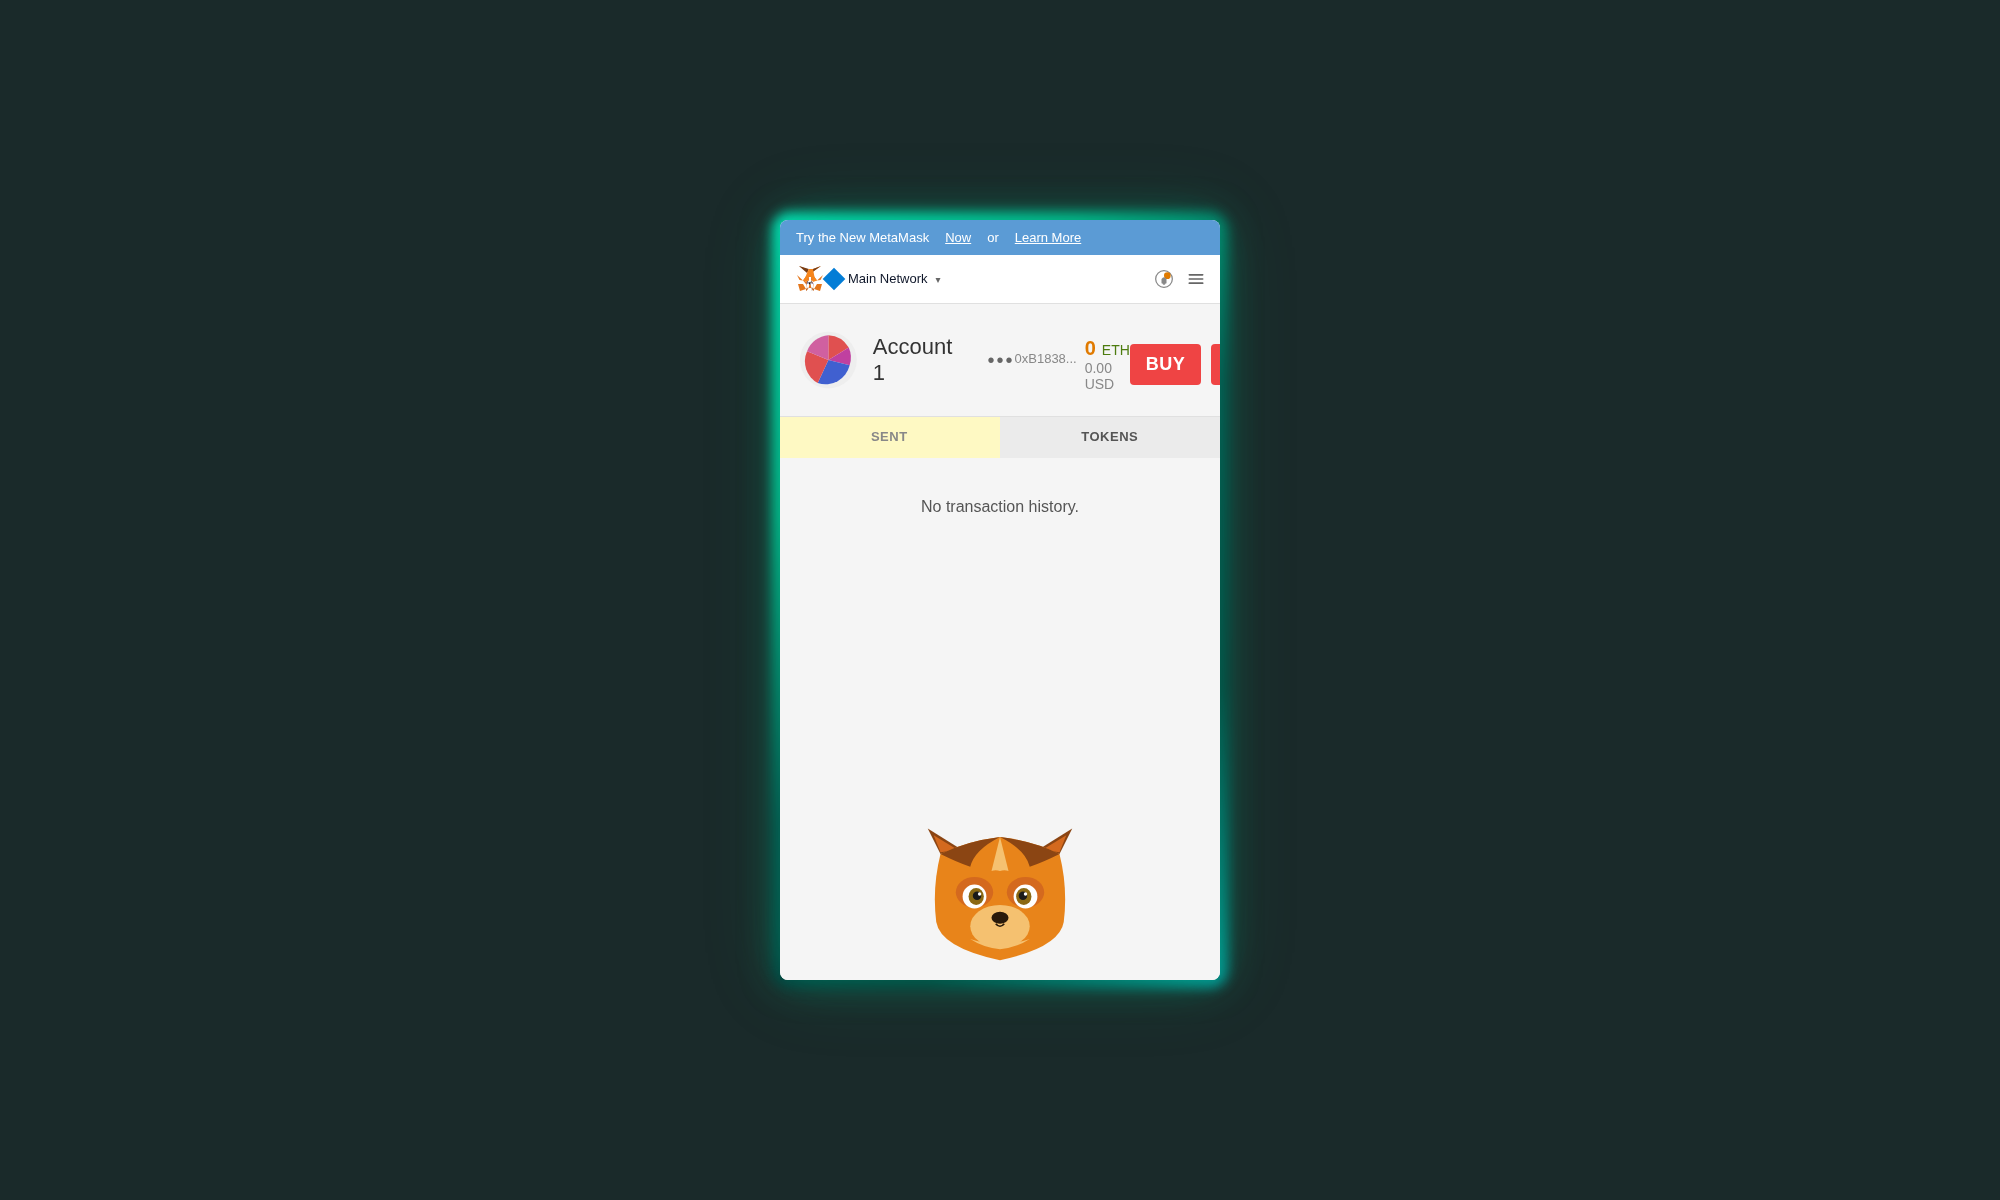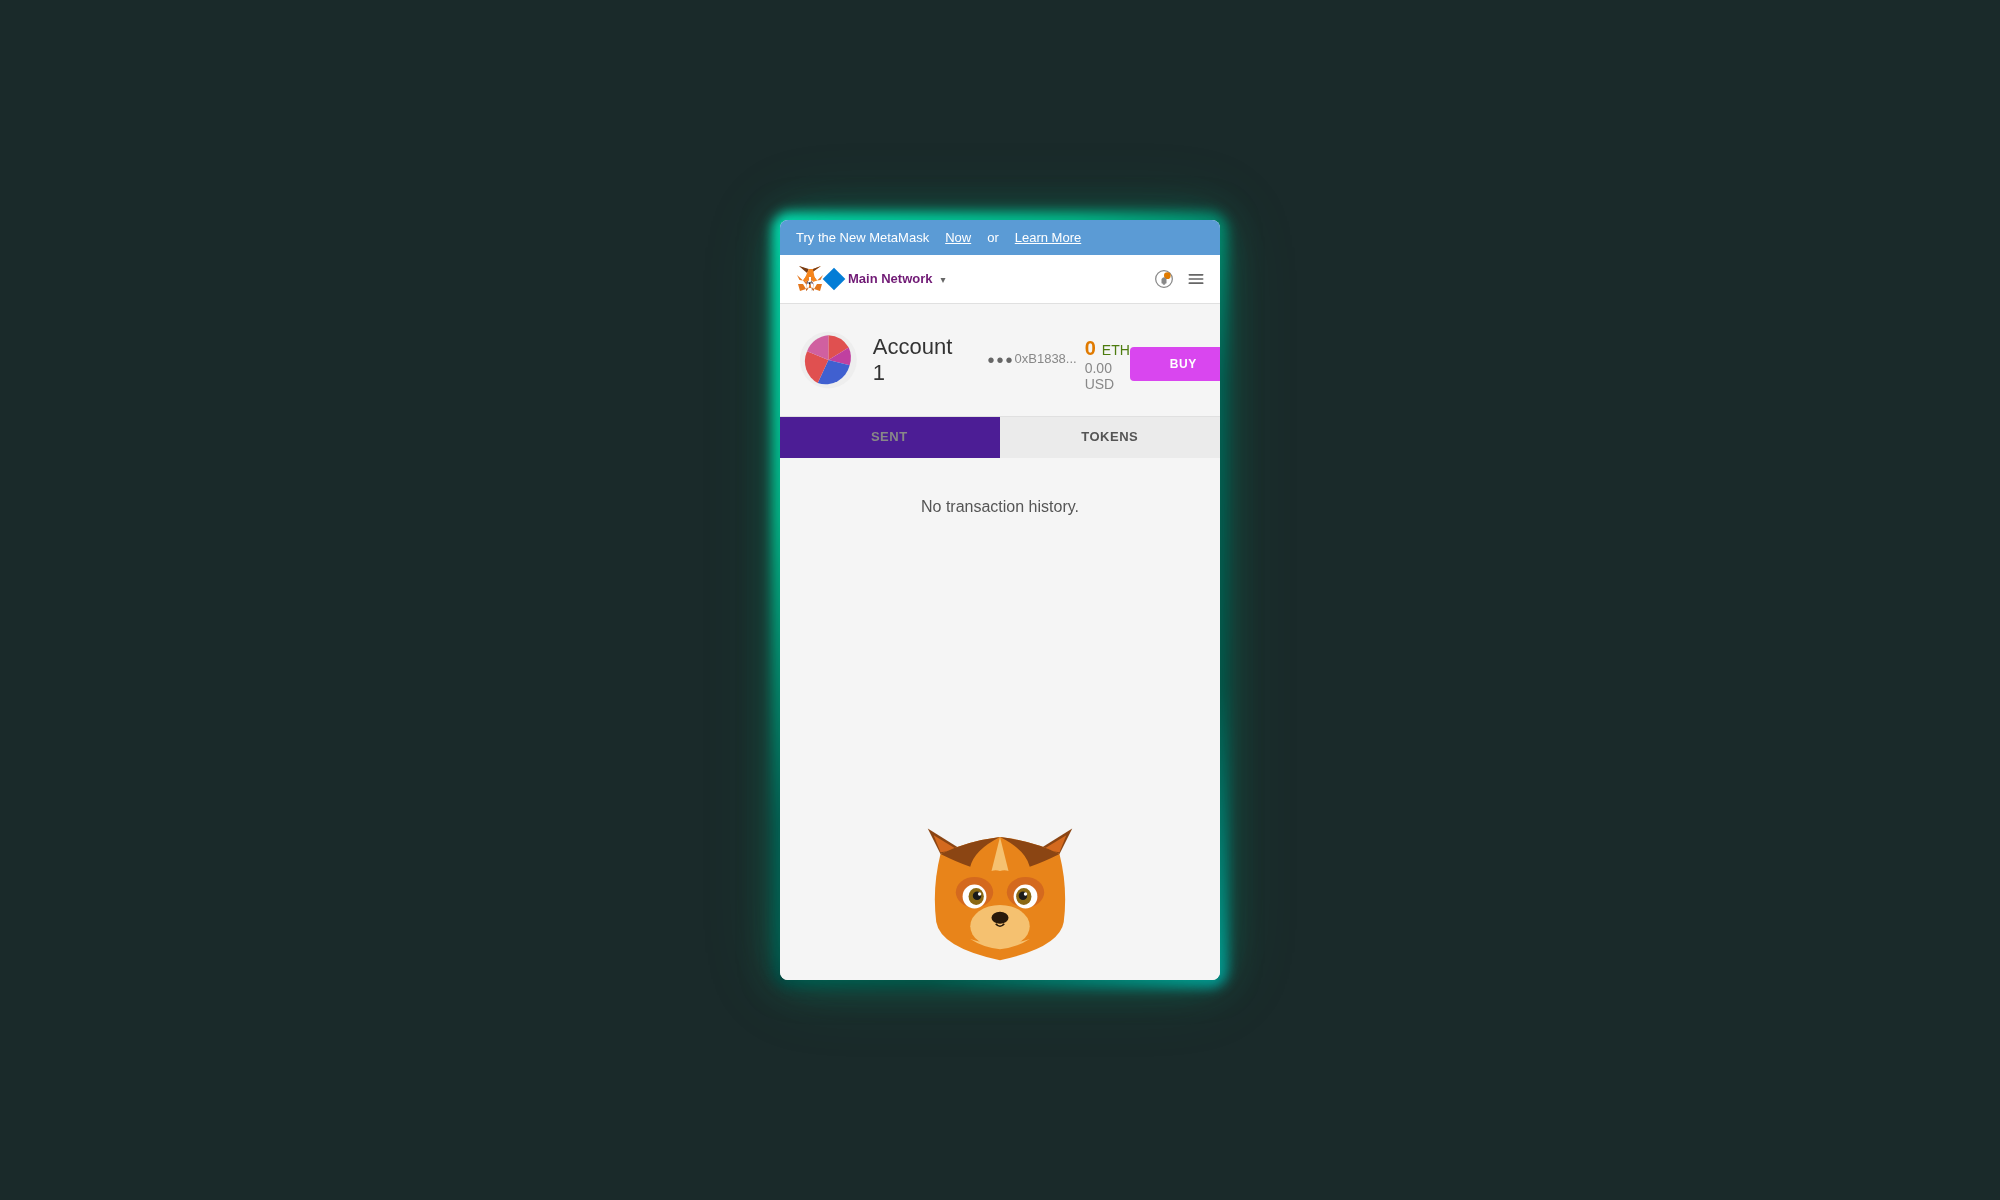--- a/index.html
+++ b/index.html
@@ -82,22 +82,22 @@
     .network-diamond {
       width: 16px;
       height: 16px;
       background: #037dd6;
       transform: rotate(45deg);
       flex-shrink: 0;
     }
 
     .network-label {
       font-size: 13px;
-      font-weight: 700;
-      color: #701a75;
+      font-weight: 400;
+      color: #0f172a;
       line-height: 1.2;
     }
 
     .chevron-down {
       font-size: 10px;
       color: #666;
       margin-left: 2px;
     }
 
     .header-actions {
@@ -196,28 +196,28 @@
       font-size: 14px;
       color: #888;
     }
 
     .balance-buttons {
       display: flex;
       gap: 10px;
     }
 
     .btn-buy, .btn-send {
-      padding: 10px 40px;
+      padding: 10px 16px;
       border: none;
       border-radius: 4px;
-      font-size: 12px;
+      font-size: 18px;
       font-weight: 600;
       cursor: pointer;
       color: #fff;
-      background: #d946ef;
+      background: #ef4444;
       letter-spacing: 0.5px;
     }
 
     
     .tabs {
       display: flex;
       border-top: 1px solid #e0e0e0;
       background: #fff;
       flex-shrink: 0;
     }
@@ -233,21 +233,21 @@
       letter-spacing: 0.5px;
       border-bottom: 2px solid transparent;
     }
 
     .tab.active {
       background: #ebebeb;
       color: #555;
     }
 
     .tab:not(.active) {
-      background: #4c1d95;
+      background: #fef9c3;
       padding-left: 11px;
     }
 
     
     .content-area {
       flex: 1;
       background: #f5f5f5;
       display: flex;
       flex-direction: column;
       align-items: center;

